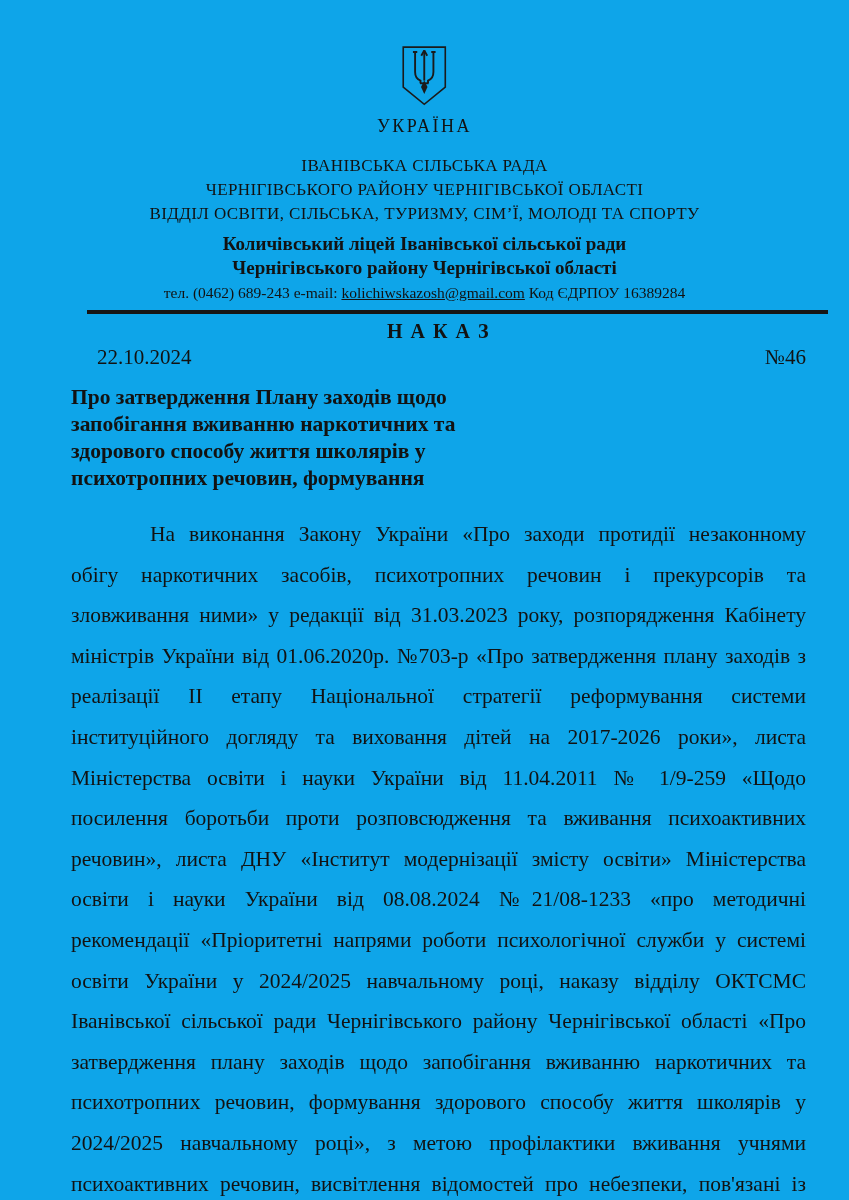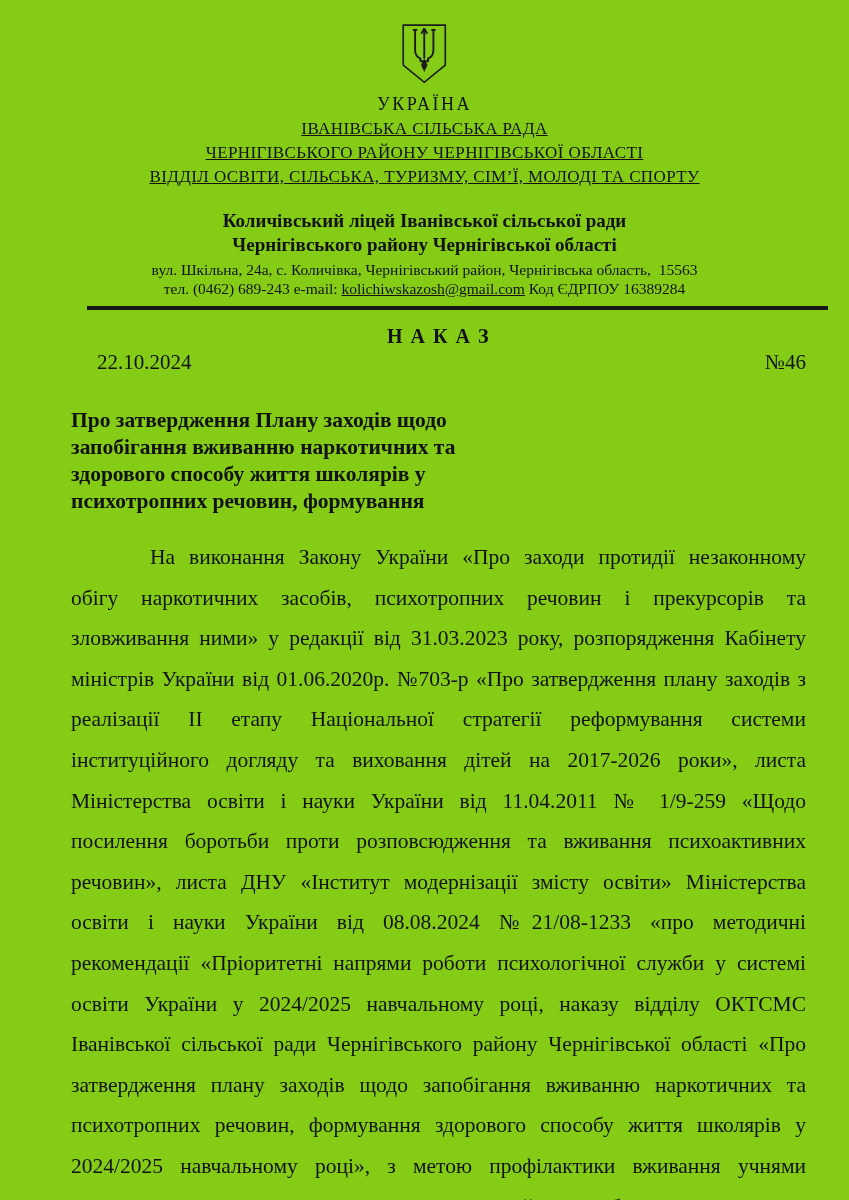--- a/index.html
+++ b/index.html
@@ -1,57 +1,57 @@
 <!DOCTYPE html>
 <html lang="uk"><head>
 <meta charset="utf-8">
 <style>
   html,body{margin:0;padding:0;background:#888;}
   .page{
     position:relative;
     width:849px;height:1200px;
     margin:0 auto;
-    background:#84cc16;
+    background:#0ea5e9;
     box-sizing:border-box;
-    padding:23px 43px 0 71px;
+    padding:45px 43px 0 71px;
     font-family:"Liberation Serif","DejaVu Serif",serif;
     color:#121212;
     overflow:hidden;
   }
   
   .letterhead{ text-align:center; margin-right:28px; }
   .emblem{ height:62px; display:block; margin:0 auto; }
   .country{
     margin-top:10px; font-size:18px; line-height:19px;
     letter-spacing:2.5px; font-weight:400;
   }
-  .org-lines{ margin-top:3px;text-decoration:underline; }
+  .org-lines{ margin-top:18px; }
   .org-line{ font-size:17px; line-height:24px; letter-spacing:.4px; }
-  .school-lines{ margin-top:20px; }
+  .school-lines{ margin-top:6px; }
   .school-line{ font-size:19px; line-height:24px; font-weight:700; }
   .addr-lines{ margin-top:3px; }
   .addr-line{ font-size:15.5px; line-height:19px; }
   .email-link{ color:inherit; }
   .divider{
     margin-top:8px; height:4px; background:#161616;
     margin-left:16px; margin-right:-22px;
   }
   
   .order-heading{
-    margin-top:14px; text-align:center;
+    margin-top:5px; text-align:center;
     font-size:20px; line-height:24px; font-weight:700; letter-spacing:1.5px;
   }
   .date-row{
     margin-top:1px; display:flex; justify-content:space-between;
     font-size:21px; line-height:26px;
   }
   .order-date{ margin-left:26px; }
   .order-number{ }
   
-  .subject{ margin-top:32px; font-weight:700; font-size:21.5px; line-height:27px; }
+  .subject{ margin-top:14px; font-weight:700; font-size:21.5px; line-height:27px; }
   .subject-line{ white-space:nowrap; }
   
   .body-par{
     margin-top:22px;
     font-size:21.5px; line-height:40.6px;
     text-align:justify; text-align-last:justify;
     text-indent:79px;
     word-spacing:1px;
   }
 </style>
@@ -82,21 +82,20 @@
       <div class="org-line">ЧЕРНІГІВСЬКОГО РАЙОНУ ЧЕРНІГІВСЬКОЇ ОБЛАСТІ</div>
       <div class="org-line">ВІДДІЛ ОСВІТИ, СІЛЬСЬКА, ТУРИЗМУ, СІМ’Ї, МОЛОДІ ТА СПОРТУ</div>
     </div>
 
     <div class="school-lines">
       <div class="school-line">Количівський ліцей Іванівської сільської ради</div>
       <div class="school-line">Чернігівського району Чернігівської області</div>
     </div>
 
     <div class="addr-lines">
-      <div class="addr-line">вул. Шкільна, 24а, с. Количівка, Чернігівський район, Чернігівська область,&nbsp; 15563</div>
       <div class="addr-line"><span>тел. (0462) 689-243 e-mail: </span><a class="email-link" href="#">kolichiwskazosh@gmail.com</a><span> Код ЄДРПОУ 16389284</span></div>
     </div>
   </div>
 
   <div class="divider"></div>
 
   <div class="order-heading">Н А К А З</div>
 
   <div class="date-row">
     <span class="order-date">22.10.2024</span>

